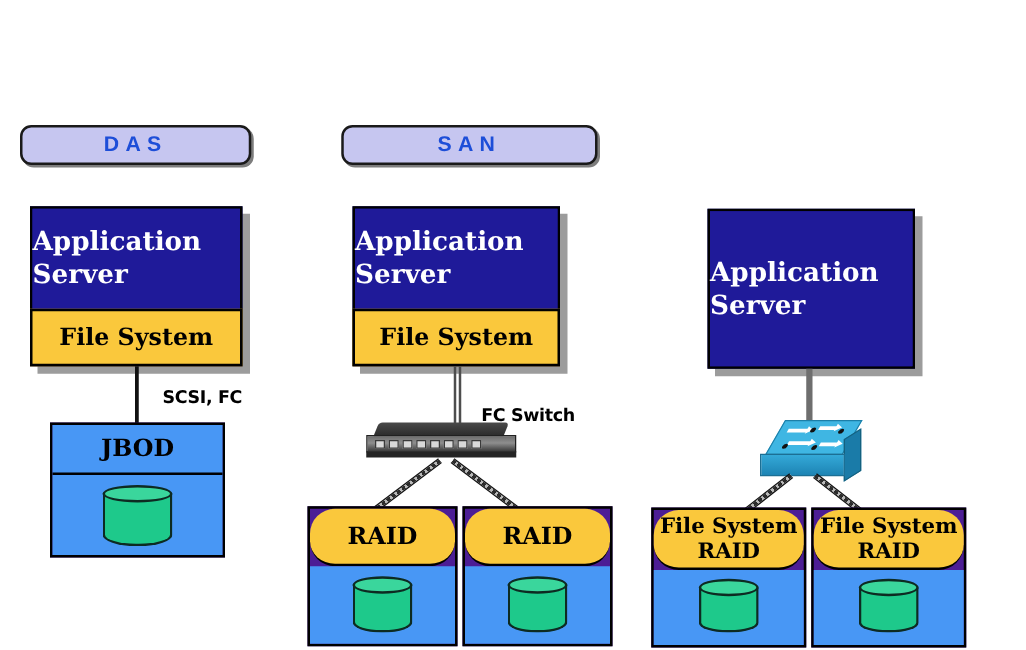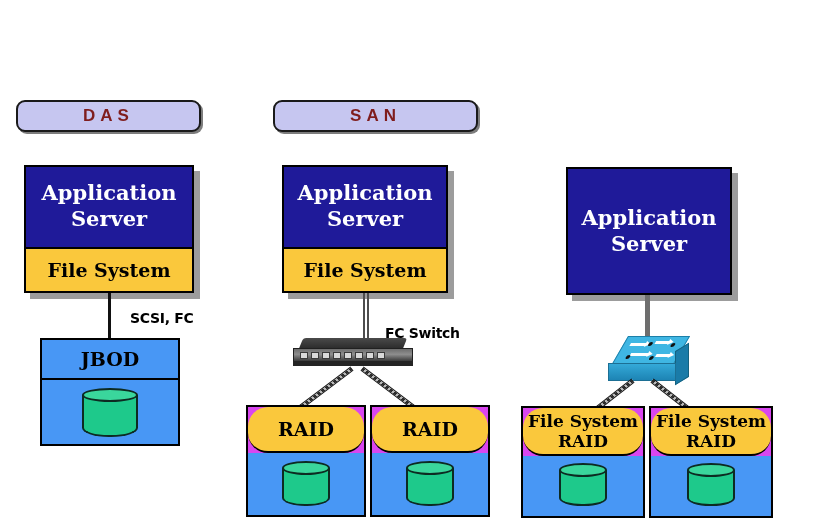--- a/index.html
+++ b/index.html
@@ -34,21 +34,21 @@
     height: 32px;
     background: #c6c6f0;
     border: 2px solid #1a1a1a;
     border-radius: 9px;
     box-sizing: border-box;
     text-align: center;
     line-height: 28px;
     font-weight: bold;
     font-size: 17px;
     letter-spacing: 5px;
-    color: #7f1d1d;
+    color: #1d4ed8;
     box-shadow: 2px 2px 0 #7d7d7d;
   }
 
   
   .server-box {
     position: absolute;
     box-sizing: border-box;
     border: 2px solid #000000;
     box-shadow: 6px 6px 0 #9c9c9c;
     background: #1f1a99;
@@ -56,21 +56,21 @@
   .server-top {
     background: #1f1a99;
     color: #ffffff;
     text-align: center;
     font-family: "DejaVu Serif", "Liberation Serif", serif;
     font-weight: bold;
     font-size: 21px;
     line-height: 26px;
     display: flex;
     flex-direction: column;
-    align-items: center;
+    align-items: flex-start;
     justify-content: center;
     height: 100%;
     box-sizing: border-box;
   }
   .server-top span { display: block; white-space: nowrap; }
 
   .fs-band {
     position: absolute;
     left: -2px; right: -2px; bottom: -2px;
     height: 46px;
@@ -85,21 +85,21 @@
     font-size: 19px;
     color: #000000;
     white-space: nowrap;
   }
 
   
   .storage-box {
     position: absolute;
     box-sizing: border-box;
     border: 2px solid #000000;
-    background: #d946ef;
+    background: #4c1d95;
   }
   .storage-head {
     box-sizing: border-box;
     width: 100%;
     display: flex;
     flex-direction: column;
     align-items: center;
     justify-content: center;
     font-family: "DejaVu Serif", "Liberation Serif", serif;
     font-weight: bold;

